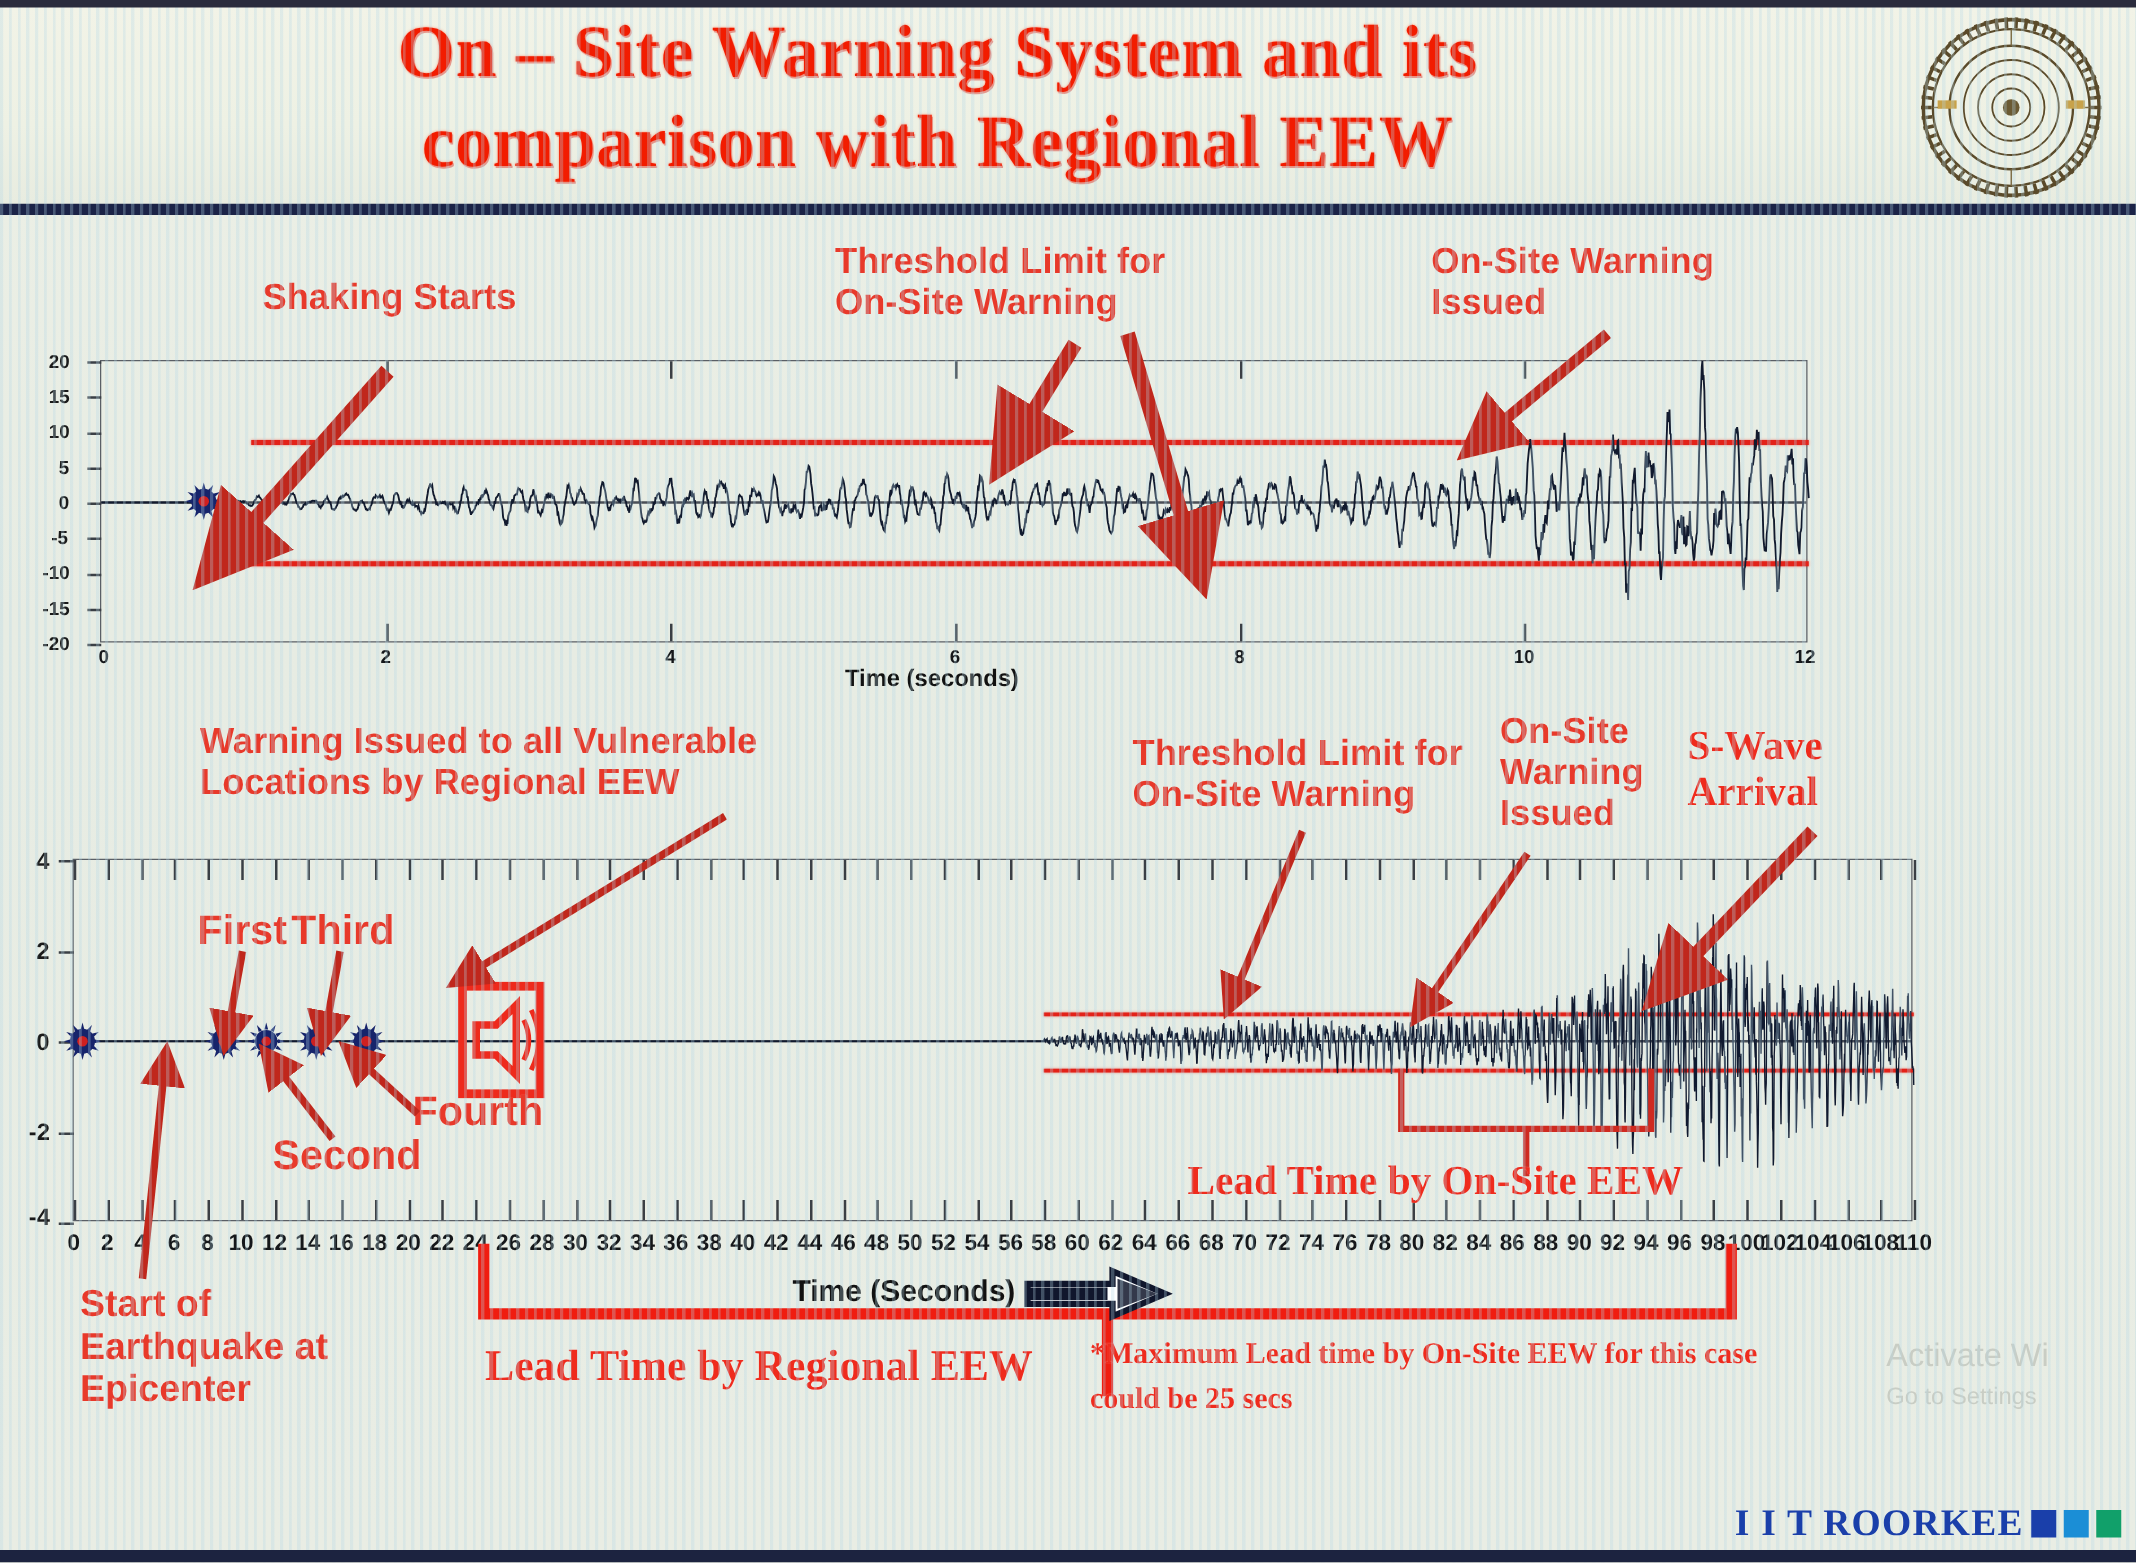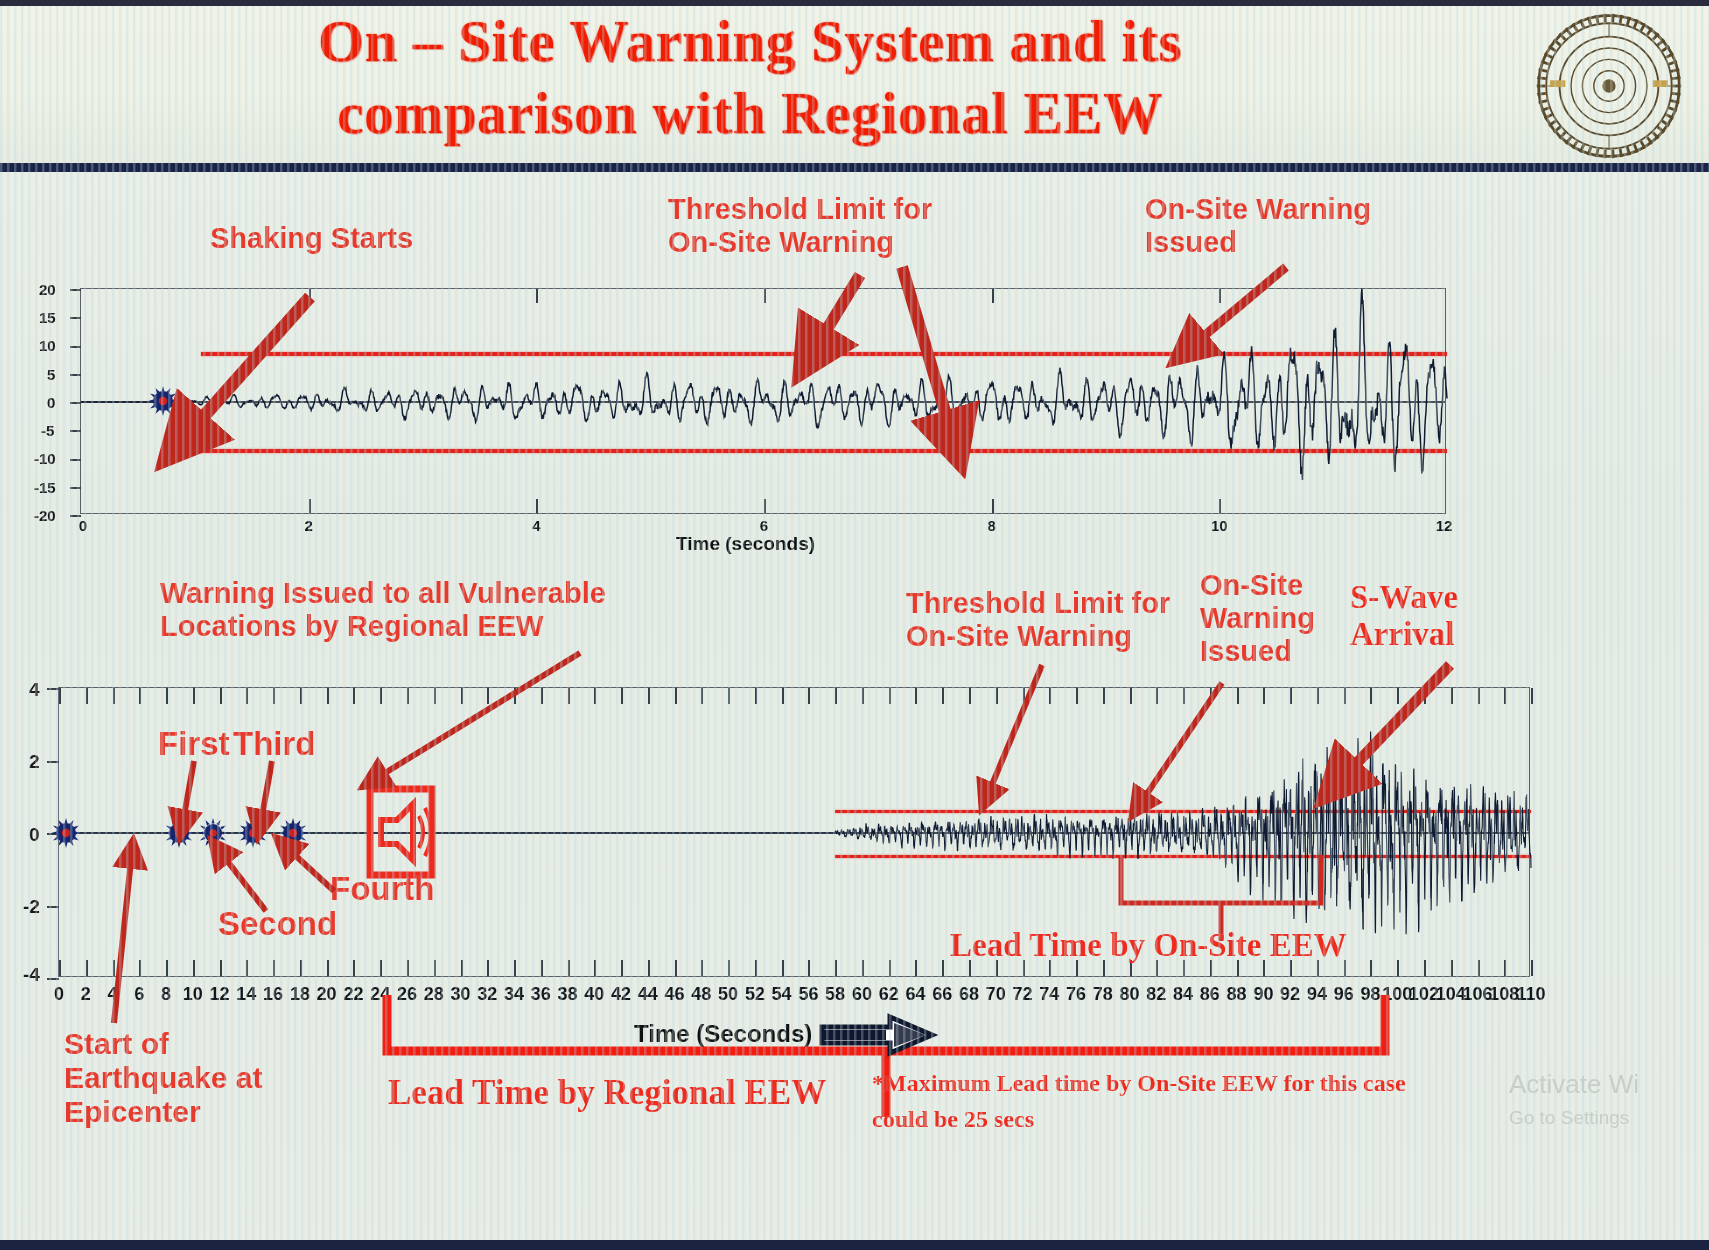--- a/index.html
+++ b/index.html
@@ -689,15 +689,21 @@
       <path d="M4 17 L66 17 L66 27 L4 27 Z" fill="#10162c"></path>
       <path d="M74 10 L106 22 L74 34 Z" fill="#10162c" opacity="0.85"></path>
     </svg>
   </div>
 
   <div class="wm">
     <div>Activate Wi</div>
     <div class="s">Go to Settings</div>
   </div>
 
+  <div id="iit">
+    <span>I I T ROORKEE</span>
+    <span class="sq" style="background:#1a3faa"></span>
+    <span class="sq" style="background:#1b8ed6"></span>
+    <span class="sq" style="background:#11a06a"></span>
+  </div>
 
   <div class="edge-bottom"></div>
 </div>
 
 </body></html>

